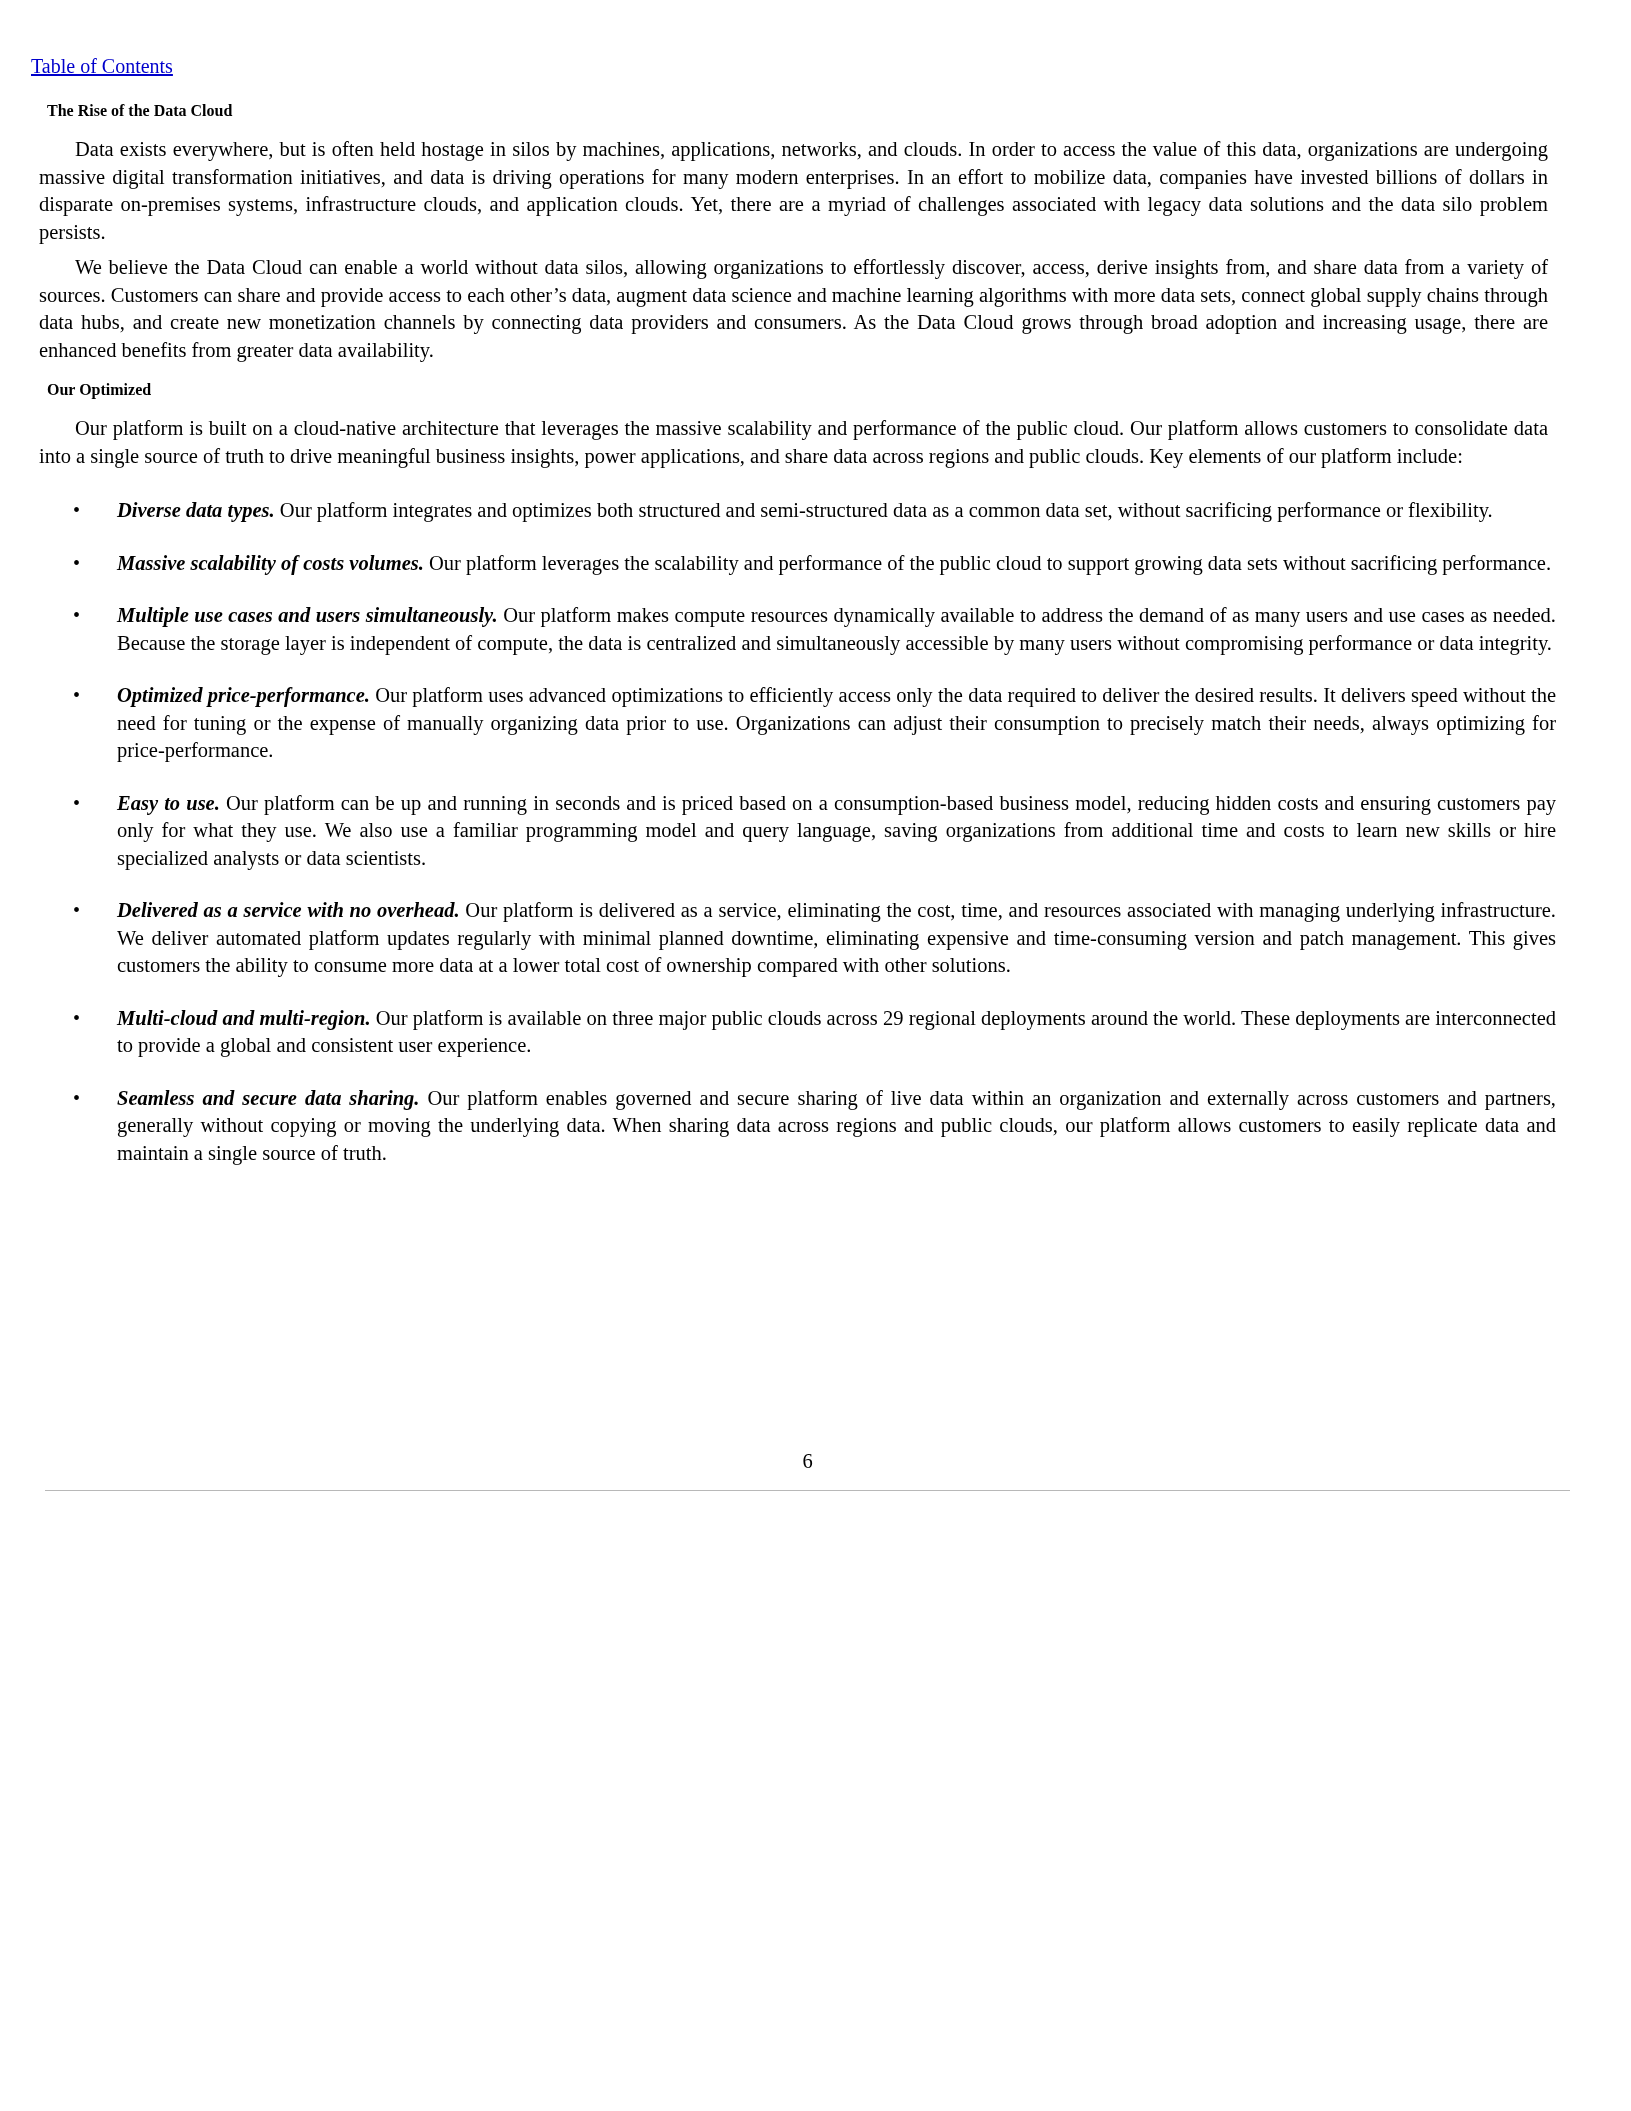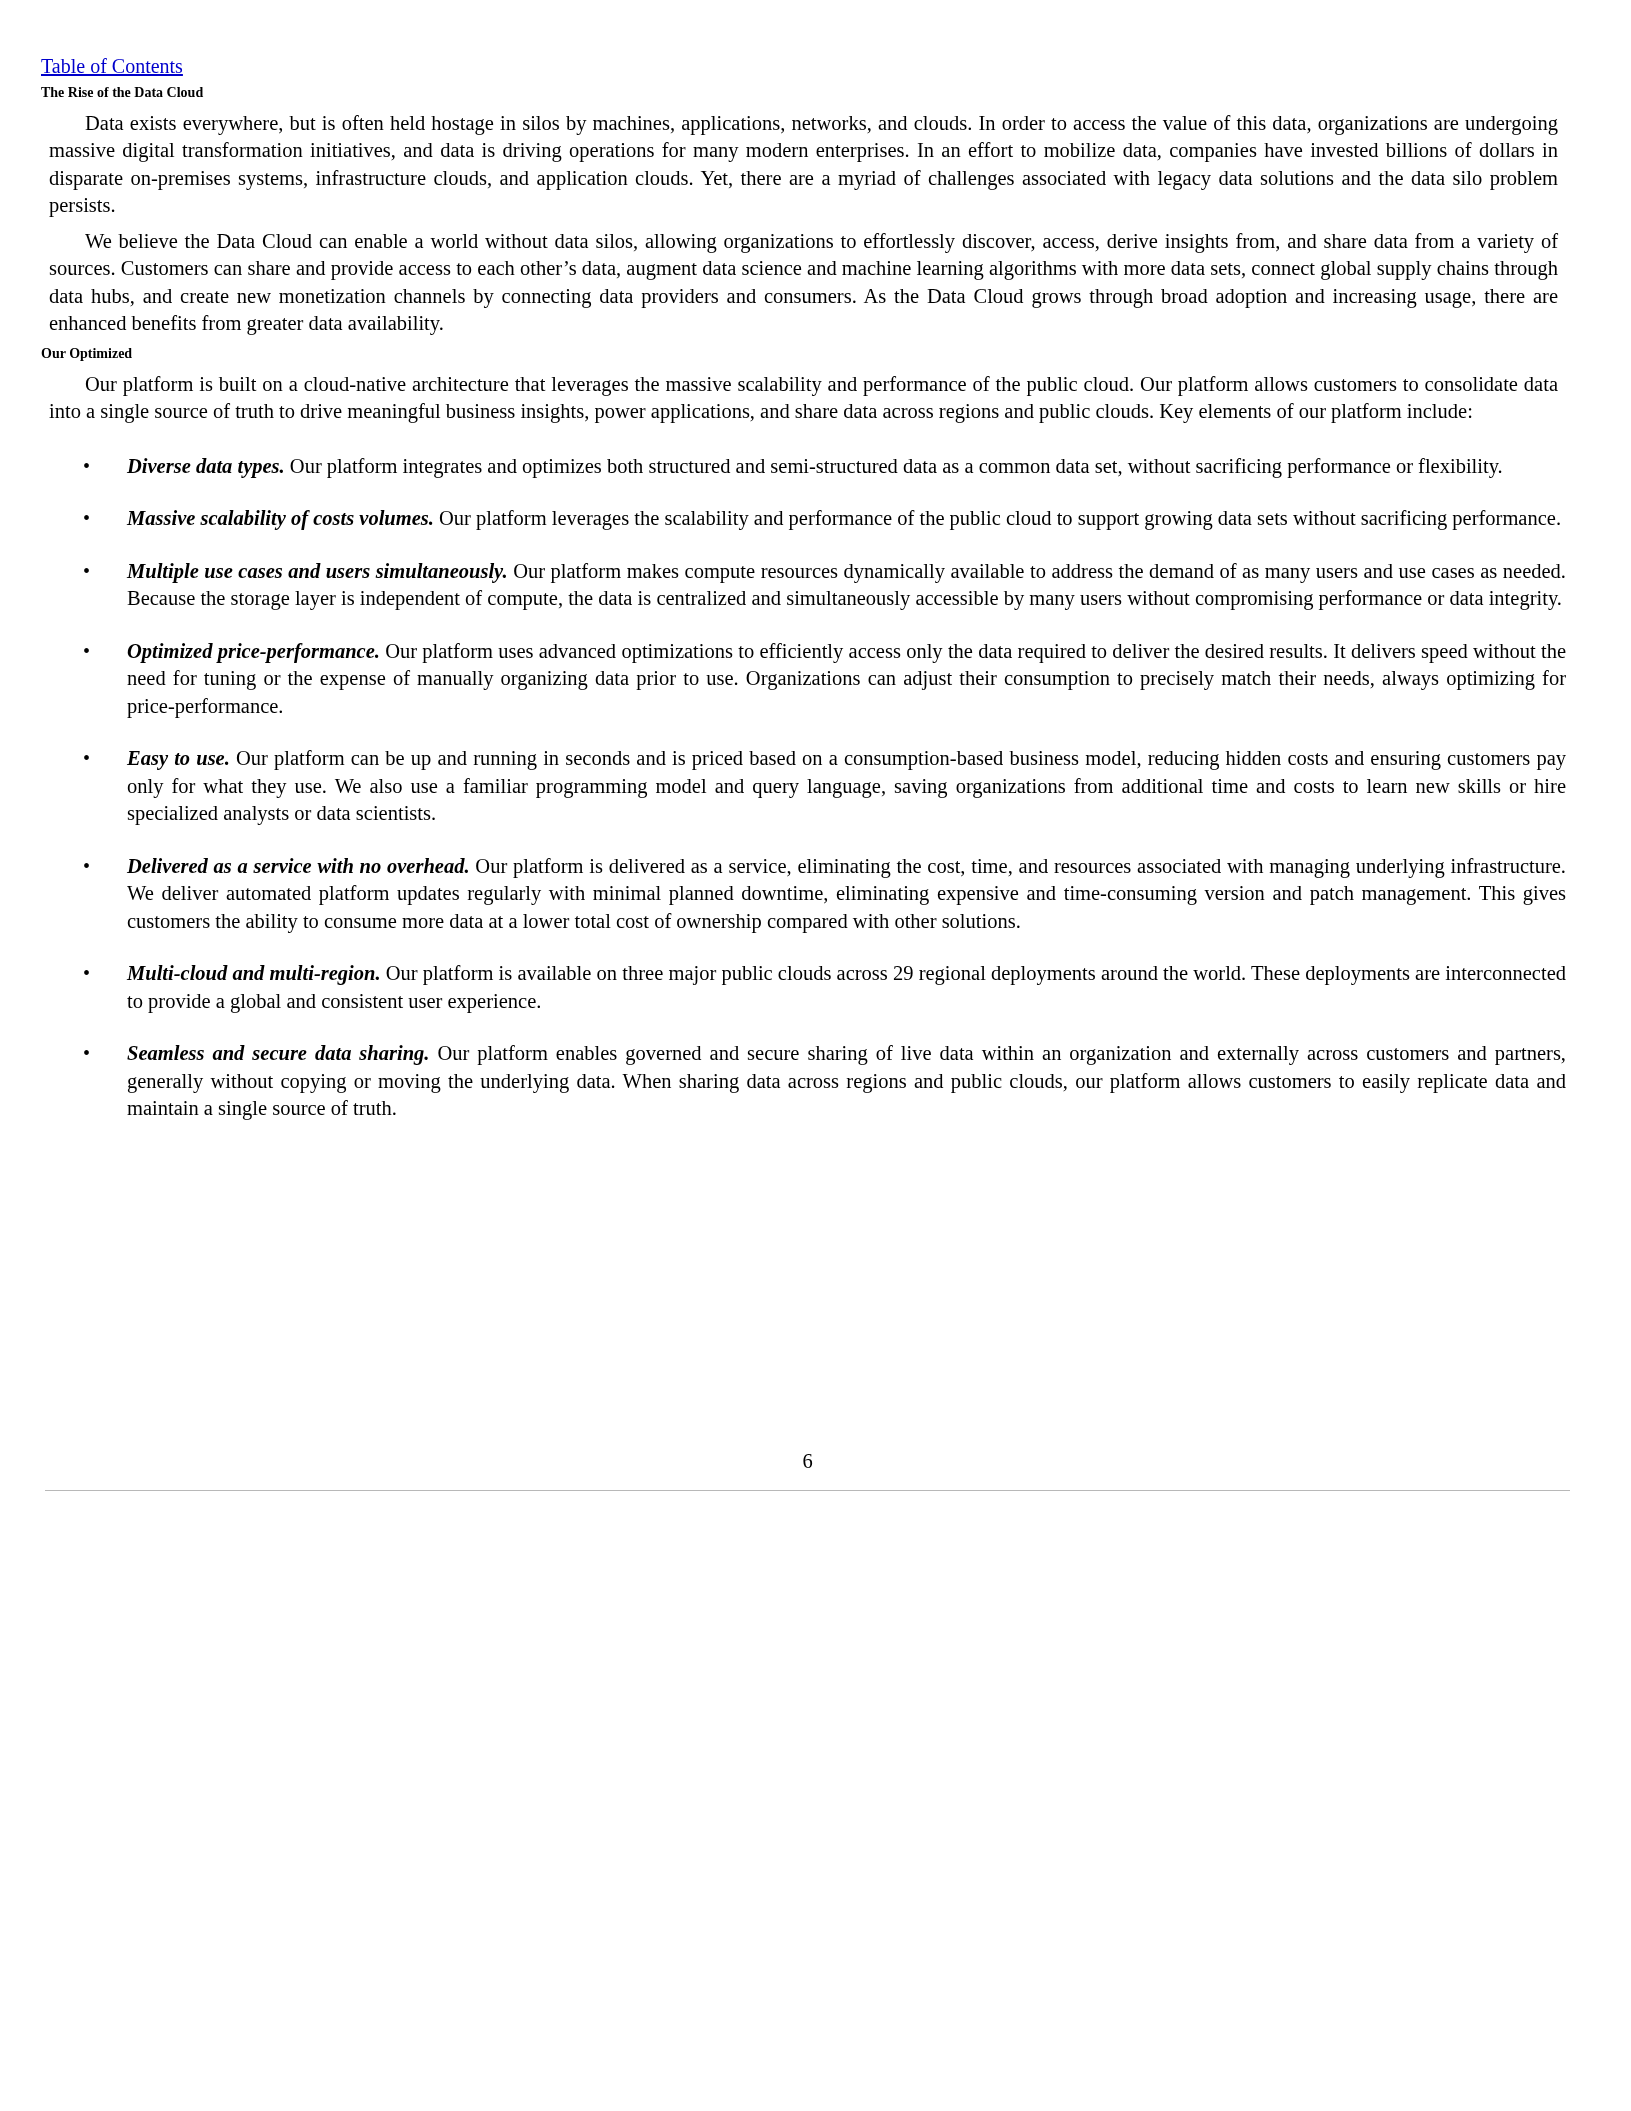--- a/index.html
+++ b/index.html
@@ -18,41 +18,41 @@
   }
   .page {
     position: relative;
     width: 1631px;
     height: 2111px;
     box-sizing: border-box;
     padding: 0;
   }
   .content {
     position: absolute;
-    left: 41px;
+    left: 31px;
     top: 0;
     width: 1525px;
   }
   
   .toc-link-row {
     padding-top: 55px;
     height: 30px;
   }
   a.toc-link {
     color: #0000cc;
     text-decoration: underline;
     font-size: 20px;
     font-family: "Liberation Serif", "DejaVu Serif", serif;
     letter-spacing: 0px;
   }
   
   h2.section-heading {
-    font-size: 14px;
+    font-size: 16px;
     font-weight: bold;
-    margin: 0;
+    margin: 16px;
     padding: 0;
     line-height: 1.2;
     font-family: "Liberation Serif", "DejaVu Serif", serif;
   }
   .heading-rise {
     margin-top: 102px;
   }
   .heading-solution {
     margin-top: 40px;
   }

